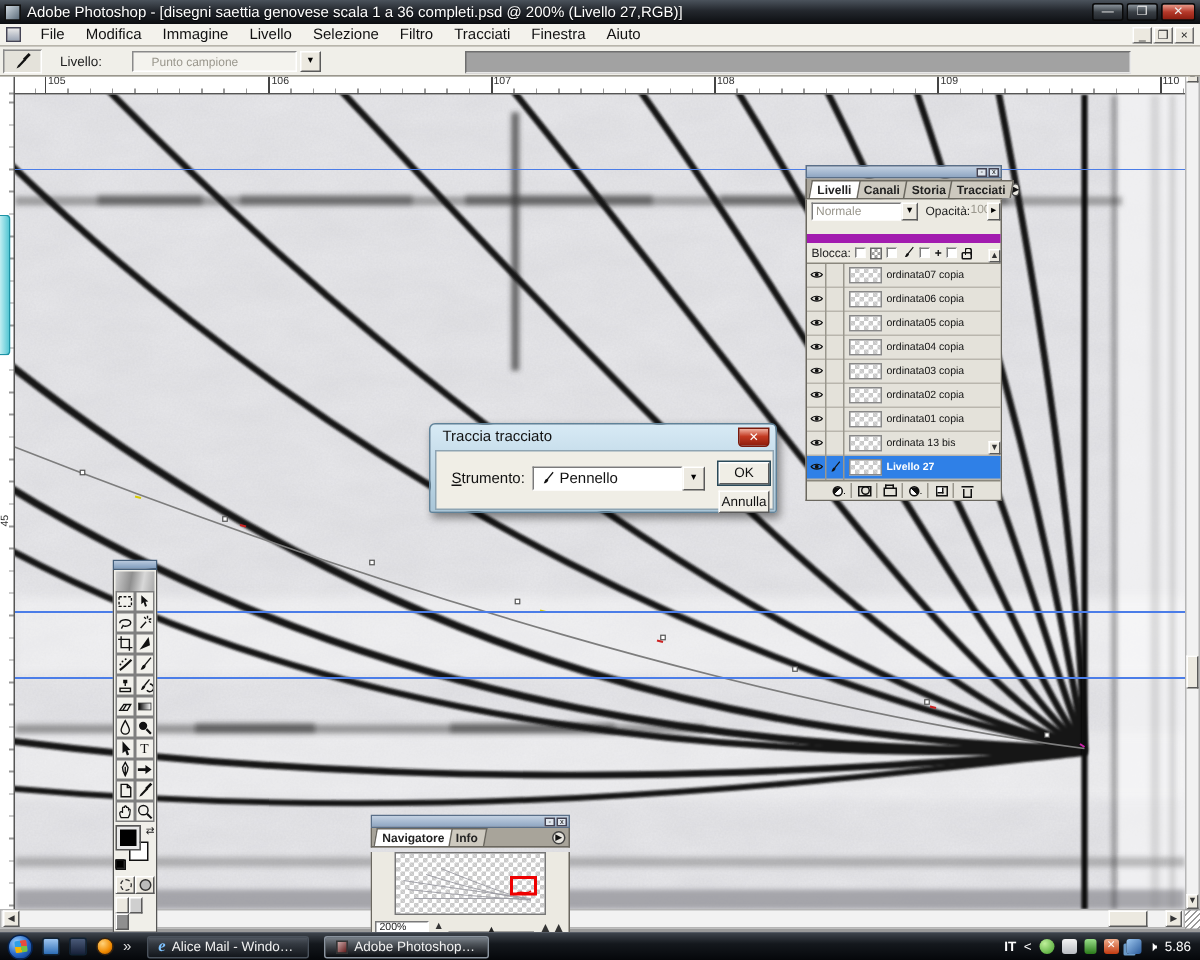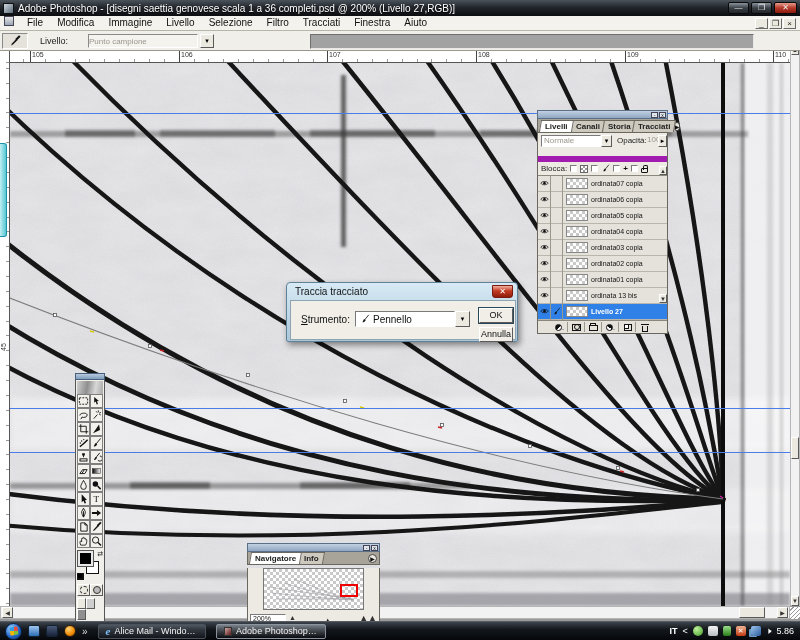--- a/index.html
+++ b/index.html
@@ -9,29 +9,29 @@
   .abs{position:absolute}
   .f7{font-size:7px}.f8{font-size:8px}.f9{font-size:9px}
   .btn{background:#ece9e0;border:1px solid;border-color:#ffffff #5a5a5a #5a5a5a #ffffff;text-align:center}
   
   #titlebar{left:0;top:0;width:800px;height:16px;background:linear-gradient(#4b535c,#23272d 45%,#0b0d10);color:#fff;display:flex;align-items:center;z-index:40}
   #titlebar .ttl{font-size:10px;font-weight:normal;white-space:nowrap;overflow:hidden;text-shadow:0 1px 1px #000}
   .vbtn{height:12px;border-radius:2px;border:1px solid #0a0a0a;background:linear-gradient(#8b949c,#3a4046 50%,#22262b);display:flex;align-items:center;justify-content:center;color:#eee;font-size:8px;line-height:1}
   .vbtn.close{background:linear-gradient(#e89c8c,#b5392a 50%,#8c1d10)}
   #ps-app-icon{width:11px;height:11px;margin:0 4px 0 3px;background:linear-gradient(135deg,#cfd8e0,#5a6a78);border:1px solid #111}
   
-  #menubar{left:0;top:16px;width:800px;height:15px;background:#f3f2ec;border-bottom:1px solid #b8b5ab;display:flex;z-index:39}
+  #menubar{left:0;top:16px;width:800px;height:15px;background:#f3f2ec;border-bottom:1px solid #b8b5ab;display:flex;align-items:center;z-index:39}
   #menubar .doc-icon{width:10px;height:10px;margin:0 6px 0 4px;background:linear-gradient(#e8e8e8,#9aa4b4);border:1px solid #445}
   #menubar .mi{font-size:10px;color:#111;padding:1px 7px;white-space:nowrap}
   .mdi-btn{width:13px;height:11px;background:#ece9e0;border:1px solid;border-color:#fff #6a6a6a #6a6a6a #fff;font-size:8px;line-height:9px;text-align:center;color:#222}
   
   #optionsbar{left:0;top:31px;width:800px;height:20px;background:#f0efe9;border-bottom:1px solid #9a978d;z-index:38}
   #tool-well{left:2px;top:2px;width:26px;height:16px;background:#e4e2da;border:1px solid;border-color:#8a8a8a #fff #fff #8a8a8a;display:flex;align-items:center;justify-content:center}
   #campione-label{left:40px;top:5px;color:#222}
-  #campione-dd{left:88px;top:3px;width:110px;height:14px;background:#f4f3ee;border:1px solid;border-color:#8a8a8a #fff #fff #8a8a8a;color:#9a978d;display:flex;align-items:center;padding-left:0}
+  #campione-dd{left:88px;top:3px;width:110px;height:14px;background:#f4f3ee;border:1px solid;border-color:#8a8a8a #fff #fff #8a8a8a;color:#9a978d;display:flex;align-items:center;padding-left:12px}
   #campione-arrow{left:200px;top:3px;width:14px;height:14px}
   #palette-well{left:310px;top:3px;width:444px;height:15px;background:#a2a2a2;border:1px solid;border-color:#6f6f6f #e8e8e8 #e8e8e8 #6f6f6f}
   
   #hruler{left:10px;top:51px;width:780px;height:12px;background:#fff;border-bottom:1px solid #555;
     background-image:
       repeating-linear-gradient(90deg,#444 0 1px,transparent 1px 148.7px),
       repeating-linear-gradient(90deg,#999 0 1px,transparent 1px 14.87px);
     background-size:100% 100%,100% 4px;background-position:20px 0,20px 8px;background-repeat:no-repeat,repeat-x}
   #hruler span{position:absolute;top:0;font-size:7px;color:#333}
   #vruler{left:0;top:51px;width:10px;height:556px;background:#fff;border-right:1px solid #555;

